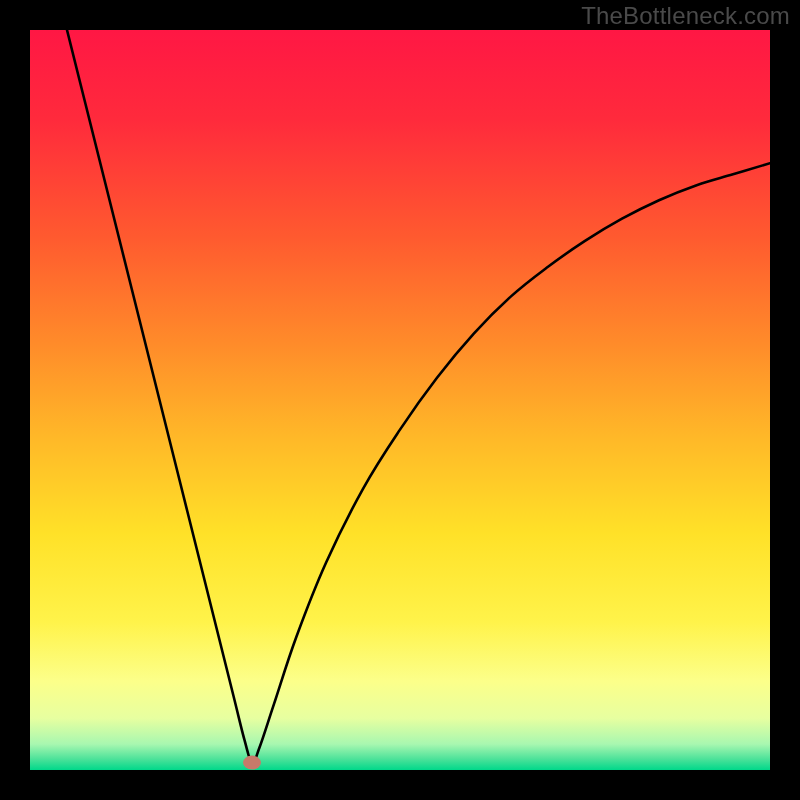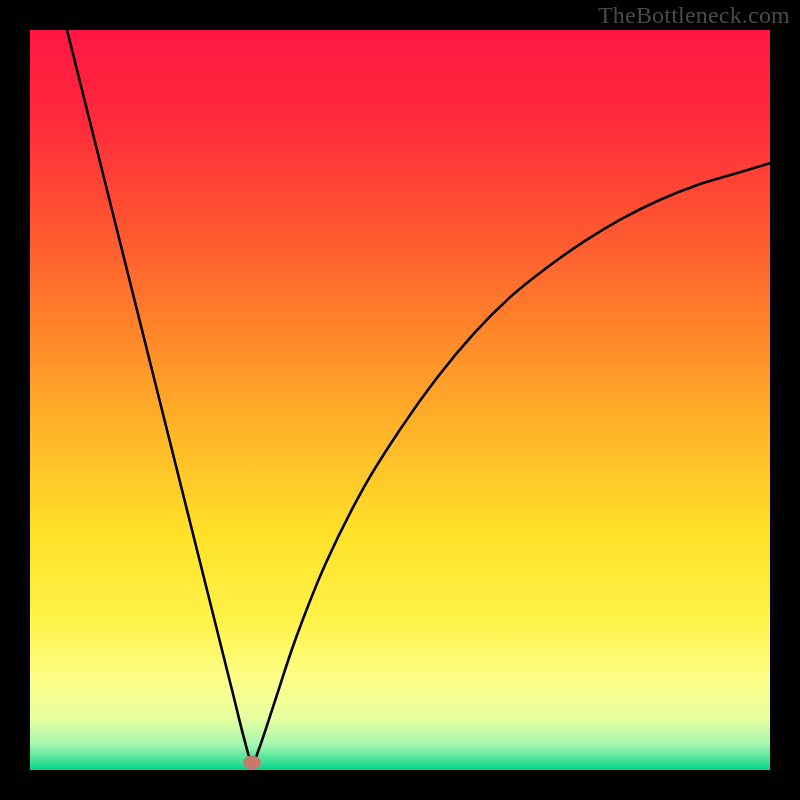--- a/index.html
+++ b/index.html
@@ -9,21 +9,20 @@
     height: 800px;
     background: #000;
     overflow: hidden;
     font-family: Arial, Helvetica, sans-serif;
   }
   .frame {
     position: relative;
     width: 800px;
     height: 636px;
     background: #000;
-    font-family: Liberation Serif, serif;
   }
   .watermark {
     position: absolute;
     top: 2px;
     right: 10px;
     color: #4a4a4a;
     font-size: 24px;
     font-weight: 500;
     z-index: 20;
     letter-spacing: 0.2px;

